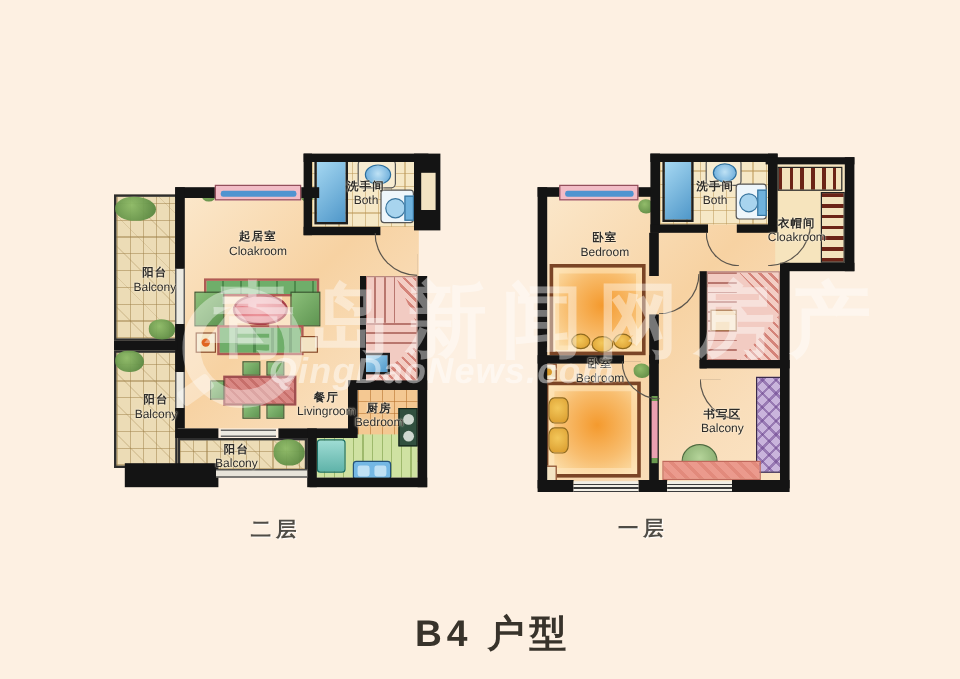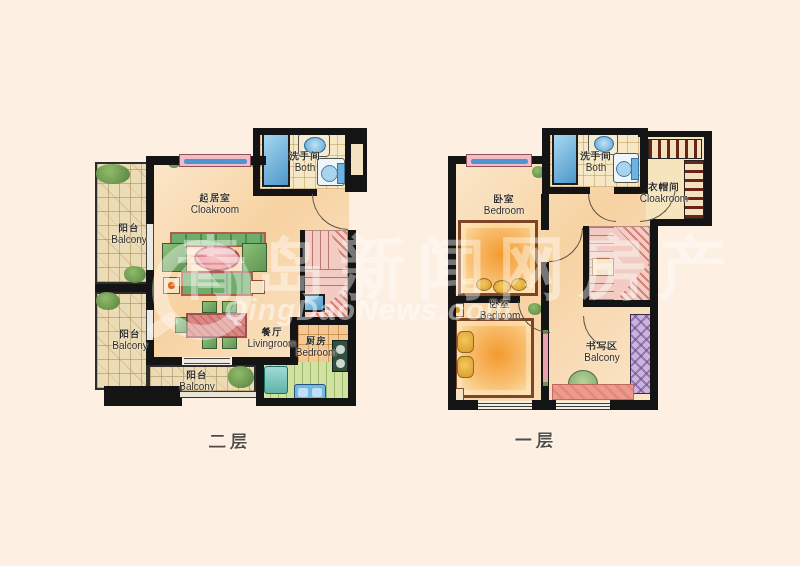--- a/index.html
+++ b/index.html
@@ -291,20 +291,21 @@
       <span class="en">Cloakroom</span>
     </div>
     <div class="rlabel" style="left:602px;top:352px;">
       <span class="cn">书写区</span>
       <span class="en">Balcony</span>
     </div>
   </div>
 
   <div class="fcaption" style="left:230px;top:441px;">二层</div>
   <div class="fcaption" style="left:536px;top:440px;">一层</div>
+  <div class="ptitle" style="left:411px;top:528px;">B4 户型</div>
 
   <div class="wm" style="left:0;top:0;width:800px;height:566px;">
     <div class="abs wm-ring" style="left:152px;top:240px;width:100px;height:100px;"></div>
     <div class="abs wm-roof" style="left:170px;top:254px;width:50px;height:32px;"></div>
     <div class="abs wm-tail" style="left:148px;top:318px;width:30px;height:14px;"></div>
     <div class="abs wm-cn" style="left:178px;top:233px;">青岛新闻网房产</div>
     <div class="abs wm-url" style="left:224px;top:293px;">QingDaoNews.com</div>
   </div>
 
 </div>

